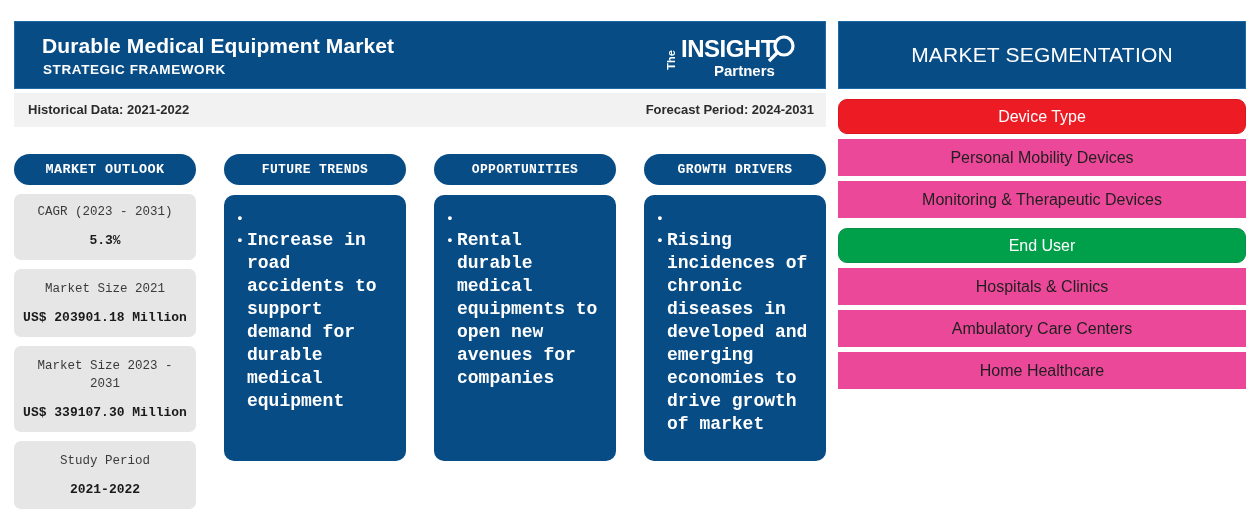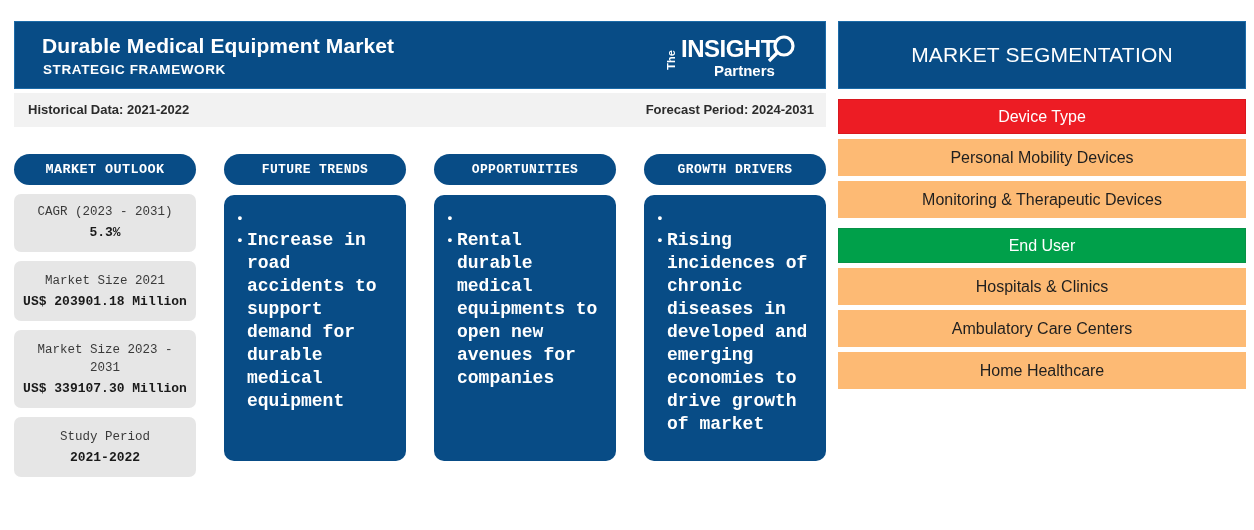--- a/index.html
+++ b/index.html
@@ -136,21 +136,21 @@
     font-size: 12.5px;
     color: #3a3a3a;
     line-height: 18px;
   }
   .metric-value {
     display: block;
     font-size: 13px;
     font-weight: bold;
     color: #1a1a1a;
     line-height: 19px;
-    margin-top: 2px;
+    margin-top: 10px;
   }
   #card-cagr { min-height: 50px; }
   #card-size-2021 { min-height: 52px; padding-top: 11px;}
   #card-size-range { min-height: 52px; padding-top: 11px;}
   #card-study { min-height: 50px; padding-top: 11px;}
 
   
   .blue-panel {
     margin-top: 10px;
     background: #084C86;
@@ -205,27 +205,28 @@
   }
   .seg-group { margin-top: 10px; }
   .seg-title {
     height: 35px;
     display: flex;
     align-items: center;
     justify-content: center;
     color: #ffffff;
     font-size: 16px;
     box-sizing: border-box;
+    border-radius: 9px;
   }
   .seg-title.red   { background: #ED1C24; border: 1px solid #d8181f; }
   .seg-title.green { background: #00A04A; border: 1px solid #089146; }
   .seg-item {
     height: 37px;
     margin-top: 5px;
-    background: #fdba74;
+    background: #ec4899;
     display: flex;
     align-items: center;
     justify-content: center;
     font-size: 16px;
     color: #1f1f1f;
     box-sizing: border-box;
   }
 </style>
 </head>
 <body>

